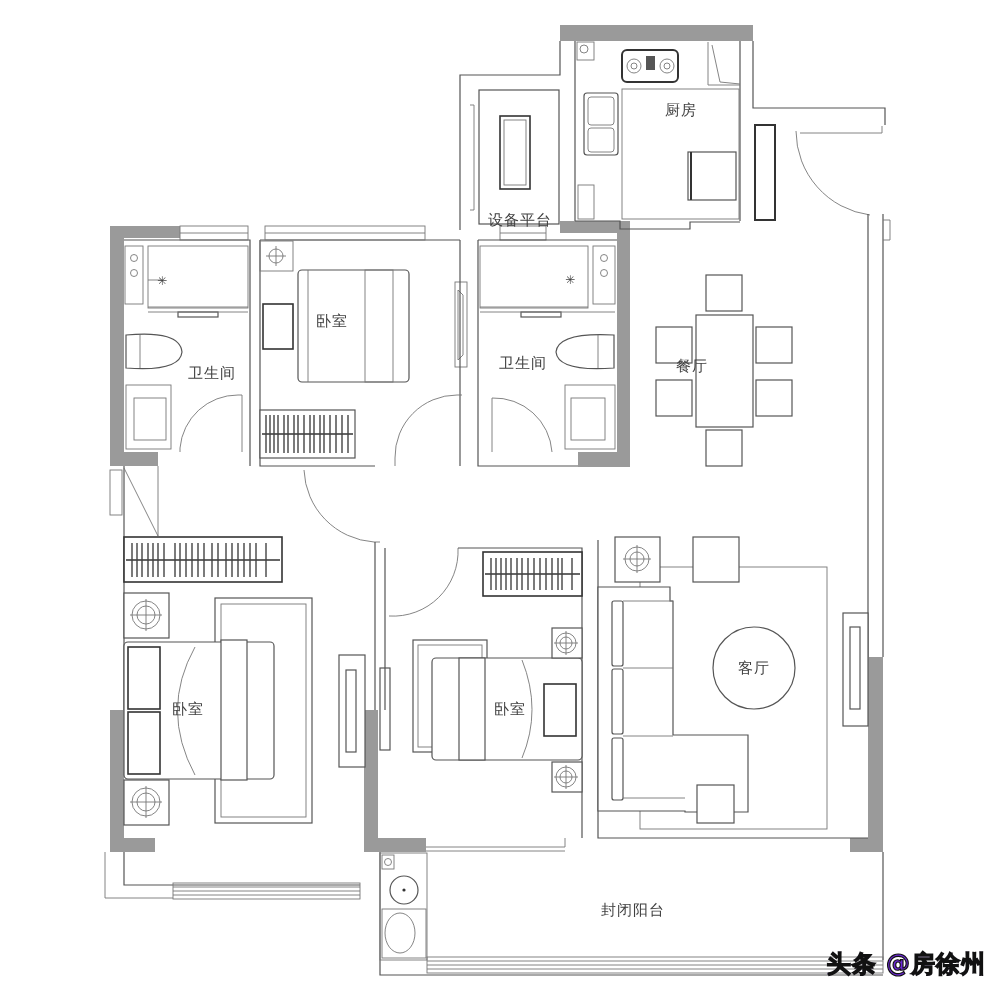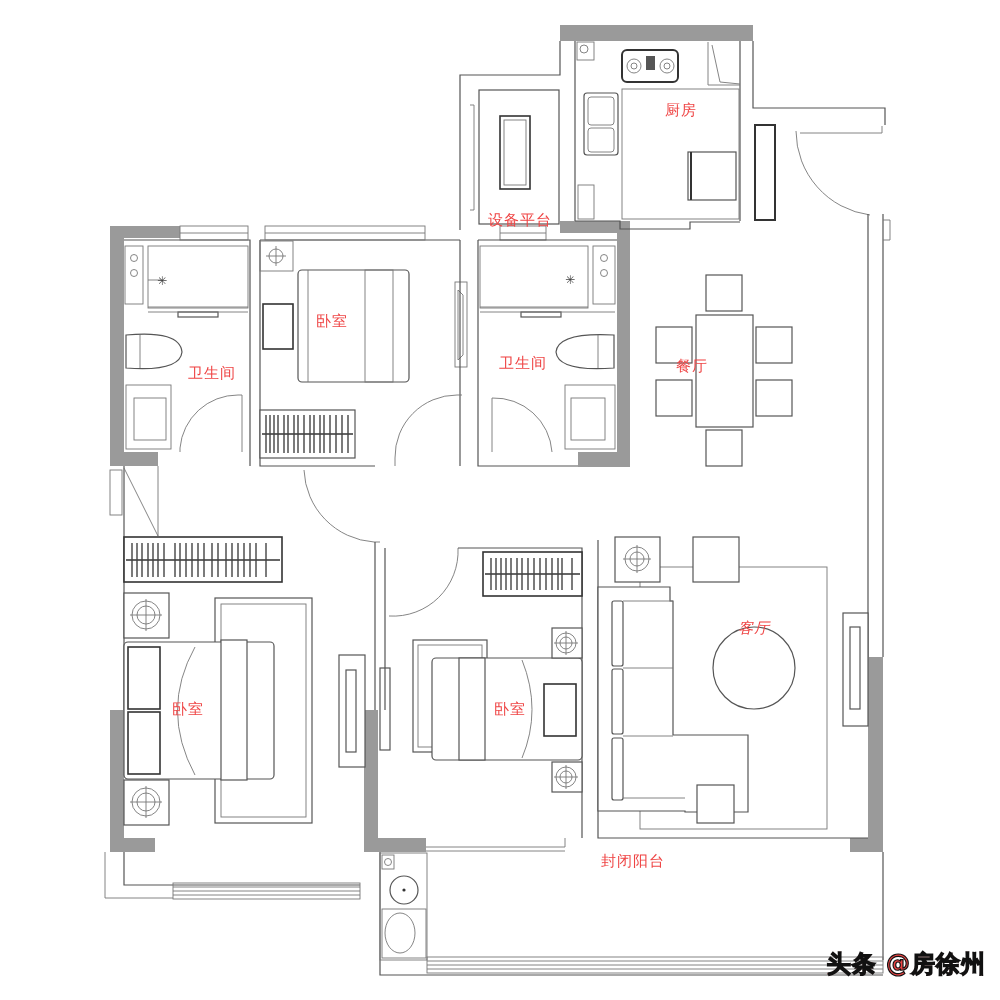--- a/index.html
+++ b/index.html
@@ -2,22 +2,22 @@
 <html><head>
   <meta charset="utf-8">
   <style>
     html, body { margin: 0; padding: 0; background: #ffffff; }
     body { width: 1000px; height: 1000px; position: relative; overflow: hidden; font-family: "DejaVu Sans", sans-serif; }
     svg { position: absolute; left: 0; top: 0; }
     .ln { fill: none; stroke: #555; stroke-width: 1.2; }
     .lt { fill: none; stroke: #777; stroke-width: 0.9; }
     .wall { fill: #9a9a9a; stroke: none; }
     .furn { fill: #fff; stroke: #555; stroke-width: 1.2; }
-    .label { position: absolute; font-size: 15px; color: #ef4444; white-space: nowrap; transform: translate(-50%, -50%); letter-spacing: 1px; }
-    .watermark { position: absolute; right: 14px; bottom: 20px; font-size: 24px; color: #ef4444; -webkit-text-stroke: 1.2px #111; font-weight: bold; letter-spacing: 1px; }
+    .label { position: absolute; font-size: 15px; color: #404040; white-space: nowrap; transform: translate(-50%, -50%); letter-spacing: 1px; }
+    .watermark { position: absolute; right: 14px; bottom: 20px; font-size: 24px; color: #6d28d9; -webkit-text-stroke: 1.2px #111; font-weight: bold; letter-spacing: 1px; }
   </style>
 </head>
 <body>
 
 <svg width="1000" height="1000" viewBox="0 0 1000 1000">
 
   <g>
     <rect class="wall" x="560" y="25" width="193" height="16"></rect>
     <rect class="wall" x="110" y="226" width="70" height="12"></rect>
     <rect class="wall" x="110" y="226" width="14" height="240"></rect>
@@ -239,16 +239,16 @@
 </svg>
 
 <div class="label" style="left:681px; top:110px;">厨房</div>
 <div class="label" style="left:520px; top:220px;">设备平台</div>
 <div class="label" style="left:332px; top:321px;">卧室</div>
 <div class="label" style="left:212px; top:373px;">卫生间</div>
 <div class="label" style="left:523px; top:363px;">卫生间</div>
 <div class="label" style="left:692px; top:366px;">餐厅</div>
 <div class="label" style="left:188px; top:709px;">卧室</div>
 <div class="label" style="left:510px; top:709px;">卧室</div>
-<div class="label" style="left:754px; top:628px;font-style:italic;">客厅</div>
-<div class="label" style="left:633px; top:861px;">封闭阳台</div>
+<div class="label" style="left:754px; top:668px;">客厅</div>
+<div class="label" style="left:633px; top:910px;">封闭阳台</div>
 
 <div class="watermark">头条 @房徐州</div>
 
 </body></html>

